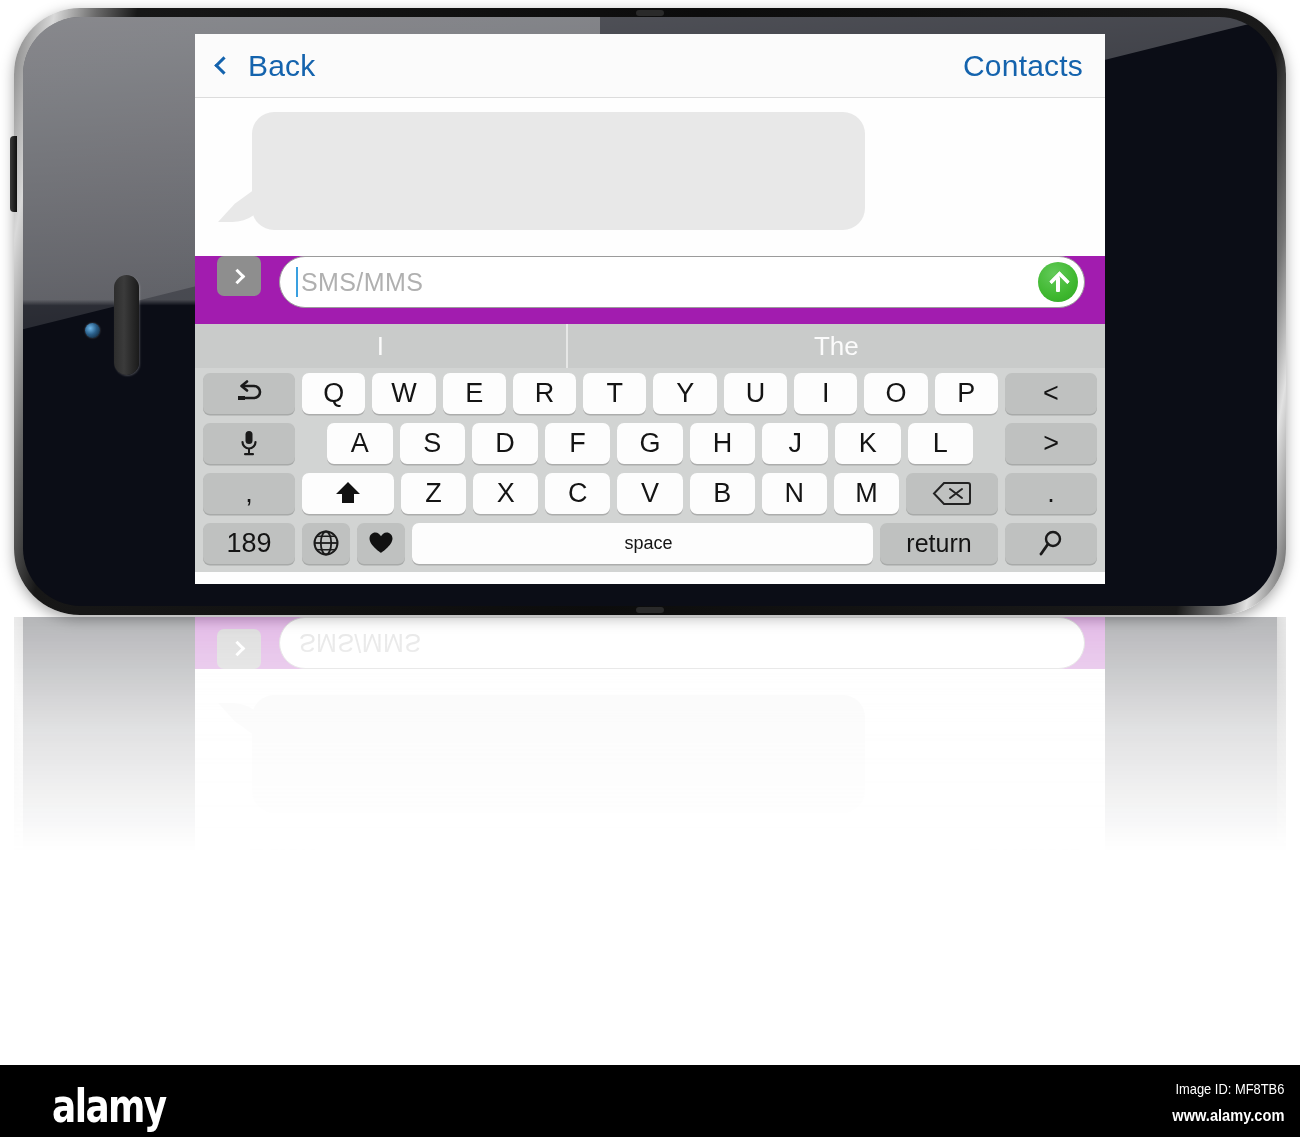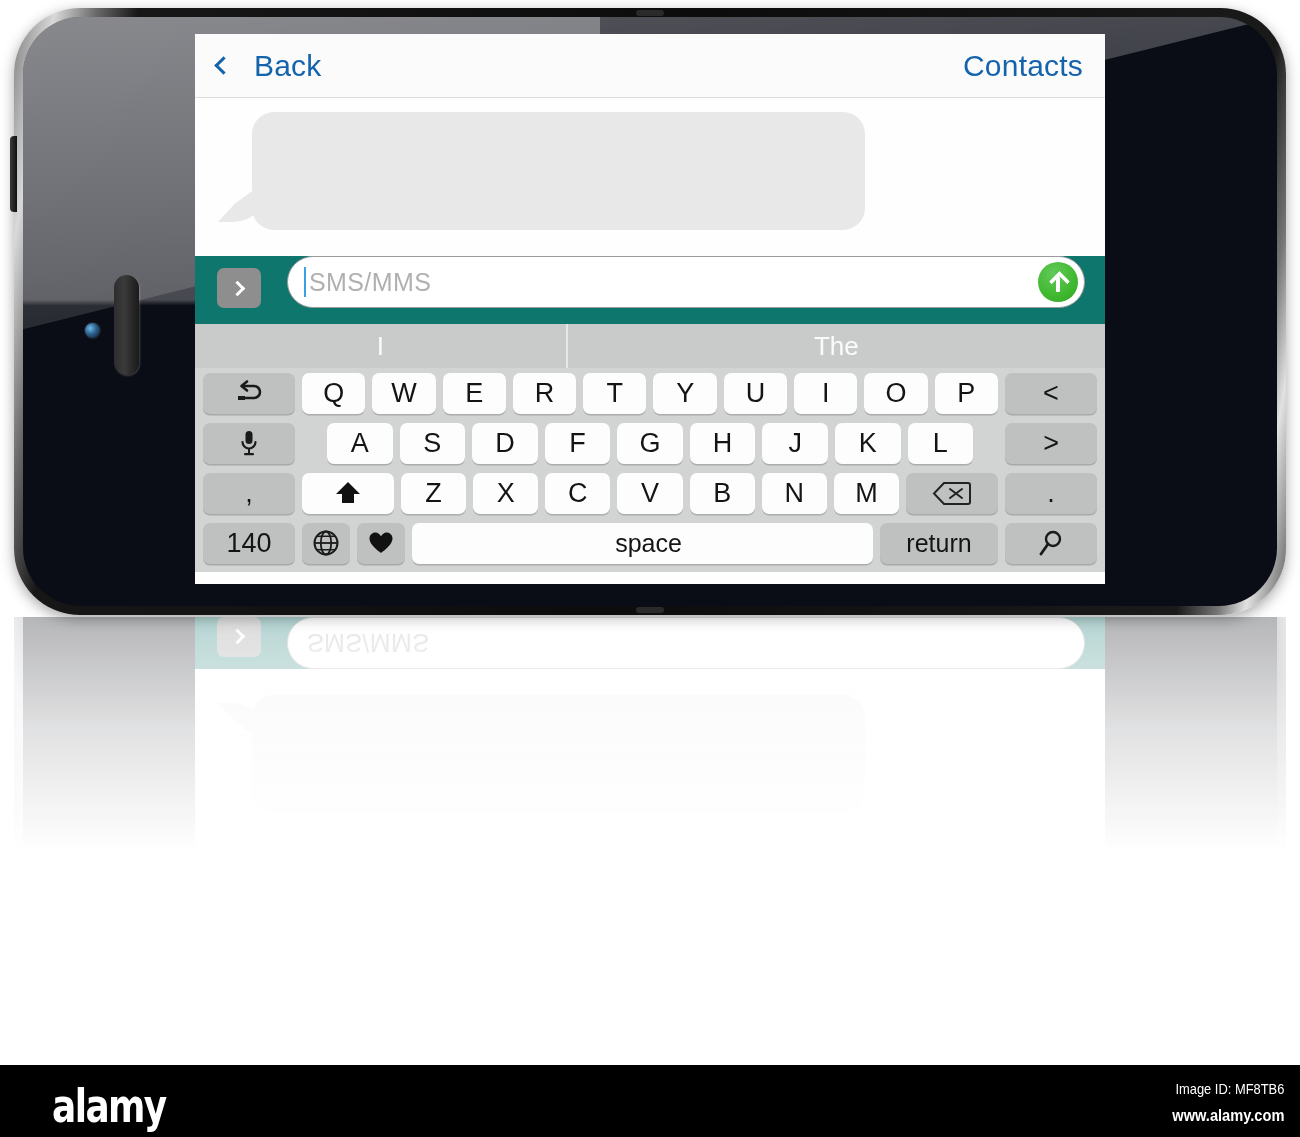--- a/index.html
+++ b/index.html
@@ -71,42 +71,42 @@
     background: #fefefe; overflow: hidden;
   }
 
   
   .navbar {
     height: 64px; background: #fbfbfb;
     border-bottom: 1px solid #dcdcdc;
     display: flex; align-items: center; justify-content: space-between;
     padding: 0 22px;
   }
-  .nav-back { display: flex; align-items: center; gap: 24px; cursor: pointer; }
+  .nav-back { display: flex; align-items: center; gap: 18px; cursor: pointer; }
   .chev-left { width: 13px; height: 13px; border-left: 3px solid #1463ad; border-bottom: 3px solid #1463ad; transform: rotate(45deg); }
   .nav-text { color: #1463ad; font-size: 30px; letter-spacing: .2px; }
 
   
   .convo { position: relative; height: 158px; background: #fefefe; }
   .bubble {
     position: absolute; left: 57px; top: 14px;
     width: 613px; height: 118px;
     background: #e8e8e8; border-radius: 22px;
   }
   .bubble-tail {
     position: absolute; left: 23px; top: 86px;
     width: 44px; height: 38px;
     background: #e8e8e8;
     border-bottom-right-radius: 30px 22px;
     -webkit-clip-path: polygon(100% 0, 100% 100%, 0 100%, 38% 52%);
     clip-path: polygon(100% 0, 100% 100%, 0 100%, 38% 52%);
   }
 
   
-  .input-row { display: flex; align-items: flex-end; gap: 26px; padding: 0 20px 16px 22px; background: #0f766e; }
+  .input-row { display: flex; align-items: flex-start; gap: 18px; padding: 0 20px 16px 22px; background: #a21caf; }
   .expand-btn {
     width: 44px; height: 40px; border-radius: 7px; background: #8e8e8e;
     display: flex; align-items: center; justify-content: center; flex: none; cursor: pointer;
   }
   .chev-right-w { width: 11px; height: 11px; border-right: 3px solid #fff; border-top: 3px solid #fff; transform: rotate(45deg); margin-left: -3px; }
   .input-field {
     flex: 1; height: 52px; border: 1px solid #9b9b9b; border-radius: 26px;
     background: #fff; display: flex; align-items: center; padding: 0 8px 0 16px; position: relative;
   }
   .caret { width: 2px; height: 30px; background: #3aa0e0; flex: none; }
@@ -137,21 +137,21 @@
     background: #fdfdfd; border-radius: 7px; height: 41px;
     display: flex; align-items: center; justify-content: center;
     font-size: 27px; color: #141414; cursor: pointer;
     box-shadow: 0 1.5px 0 rgba(140,140,140,.55);
     flex: 1; min-width: 0;
   }
   .key.fn { background: #bfc1c0; box-shadow: 0 1.5px 0 rgba(150,152,151,.7); }
   .key.side { flex: 0 0 92px; }
   .key.spacer { flex: 0 0 18px; background: none; box-shadow: none; cursor: default; }
   .key.half { flex: 0 0 48px; }
-  .key.space { flex: 1; background: #fdfdfd; font-size: 25px; padding-left: 12px; }
+  .key.space { flex: 1; background: #fdfdfd; font-size: 18px; padding-left: 12px; }
   .key.return { flex: 0 0 118px; font-size: 25px; text-align: right; }
   .key.shift { flex: 0 0 92px; background: #fdfdfd; }
   .key.bksp { flex: 0 0 92px; }
 
   
   .ico { display: block; }
   .ico svg { display: block; }
 
   
   .reflection {
@@ -306,21 +306,21 @@
             <svg width="40" height="25" viewBox="0 0 40 25">
               <path d="M12 2 H36 a2 2 0 0 1 2 2 V21 a2 2 0 0 1 -2 2 H12 L2 12.5 Z" fill="none" stroke="#222" stroke-width="2"></path>
               <path d="M18 8 L30 17 M30 8 L18 17" stroke="#222" stroke-width="2" stroke-linecap="round"></path>
             </svg>
           </span>
         </div>
         <div class="key fn side">.</div>
       </div>
 
       <div class="krow">
-        <div class="key fn side">140</div>
+        <div class="key fn side">189</div>
         <div class="key fn half">
           <span class="ico">
             <svg width="28" height="28" viewBox="0 0 28 28">
               <circle cx="14" cy="14" r="11.5" fill="none" stroke="#1a1a1a" stroke-width="2"></circle>
               <ellipse cx="14" cy="14" rx="5.2" ry="11.5" fill="none" stroke="#1a1a1a" stroke-width="1.8"></ellipse>
               <line x1="2.5" y1="14" x2="25.5" y2="14" stroke="#1a1a1a" stroke-width="1.8"></line>
               <path d="M5 7.2 H23 M5 20.8 H23" stroke="#1a1a1a" stroke-width="1.6" fill="none"></path>
             </svg>
           </span>
         </div>

